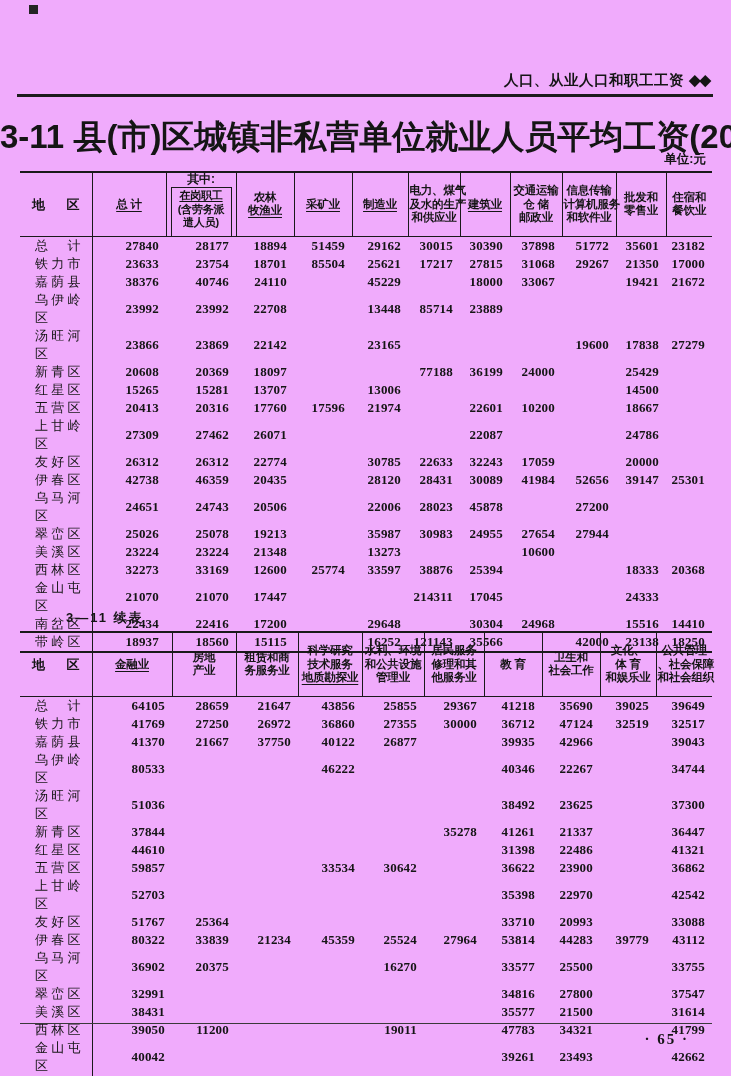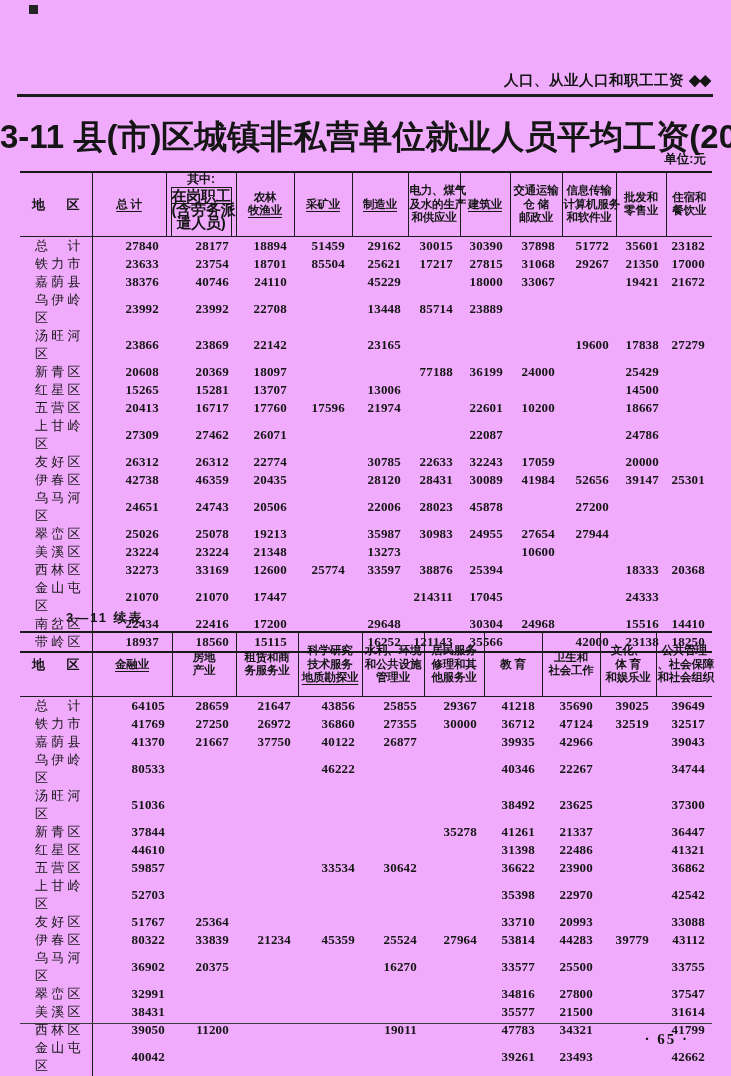--- a/index.html
+++ b/index.html
@@ -41,21 +41,21 @@
   }
   thead th + th { border-left:1.5px solid #1a1a1a; }
   th.region-h { font-size:13px; letter-spacing:9px; text-indent:9px; }
   th div.u { text-decoration:underline; text-decoration-thickness:1.2px; text-underline-offset:2.5px; }
 
   th.ofwhich { position:relative; }
   .ow-label { position:absolute; top:0px; left:0; right:0; text-align:center; font-size:12px; font-weight:bold; }
   .ow-box {
     position:absolute; top:14px; bottom:0; left:4px; right:4px;
     border:1.5px solid #1a1a1a; border-bottom:none;
-    font-size:15px; line-height:13.5px; padding-top:1px; text-align:center;
+    font-size:11px; line-height:13.5px; padding-top:1px; text-align:center;
   }
   .ow-box div.u { text-decoration:underline; text-decoration-thickness:1.1px; text-underline-offset:2px; }
 
   tbody td { height:18px; padding:0; vertical-align:middle; }
   .t2 tbody td { height:17.5px; }
   td.region {
     border-right:1.5px solid #1a1a1a;
     font-size:13px; font-weight:normal;
     text-align:justify; text-align-last:justify;
     padding:0 11px 0 15px;
@@ -244,21 +244,21 @@
           <td class="num"></td>
           <td class="num"></td>
           <td class="num"></td>
           <td class="num"></td>
           <td class="num">14500</td>
           <td class="num"></td>
         </tr>
         <tr>
           <td class="region">五营区</td>
           <td class="num">20413</td>
-          <td class="num">16717</td>
+          <td class="num">20316</td>
           <td class="num">17760</td>
           <td class="num">17596</td>
           <td class="num">21974</td>
           <td class="num"></td>
           <td class="num">22601</td>
           <td class="num">10200</td>
           <td class="num"></td>
           <td class="num">18667</td>
           <td class="num"></td>
         </tr>

